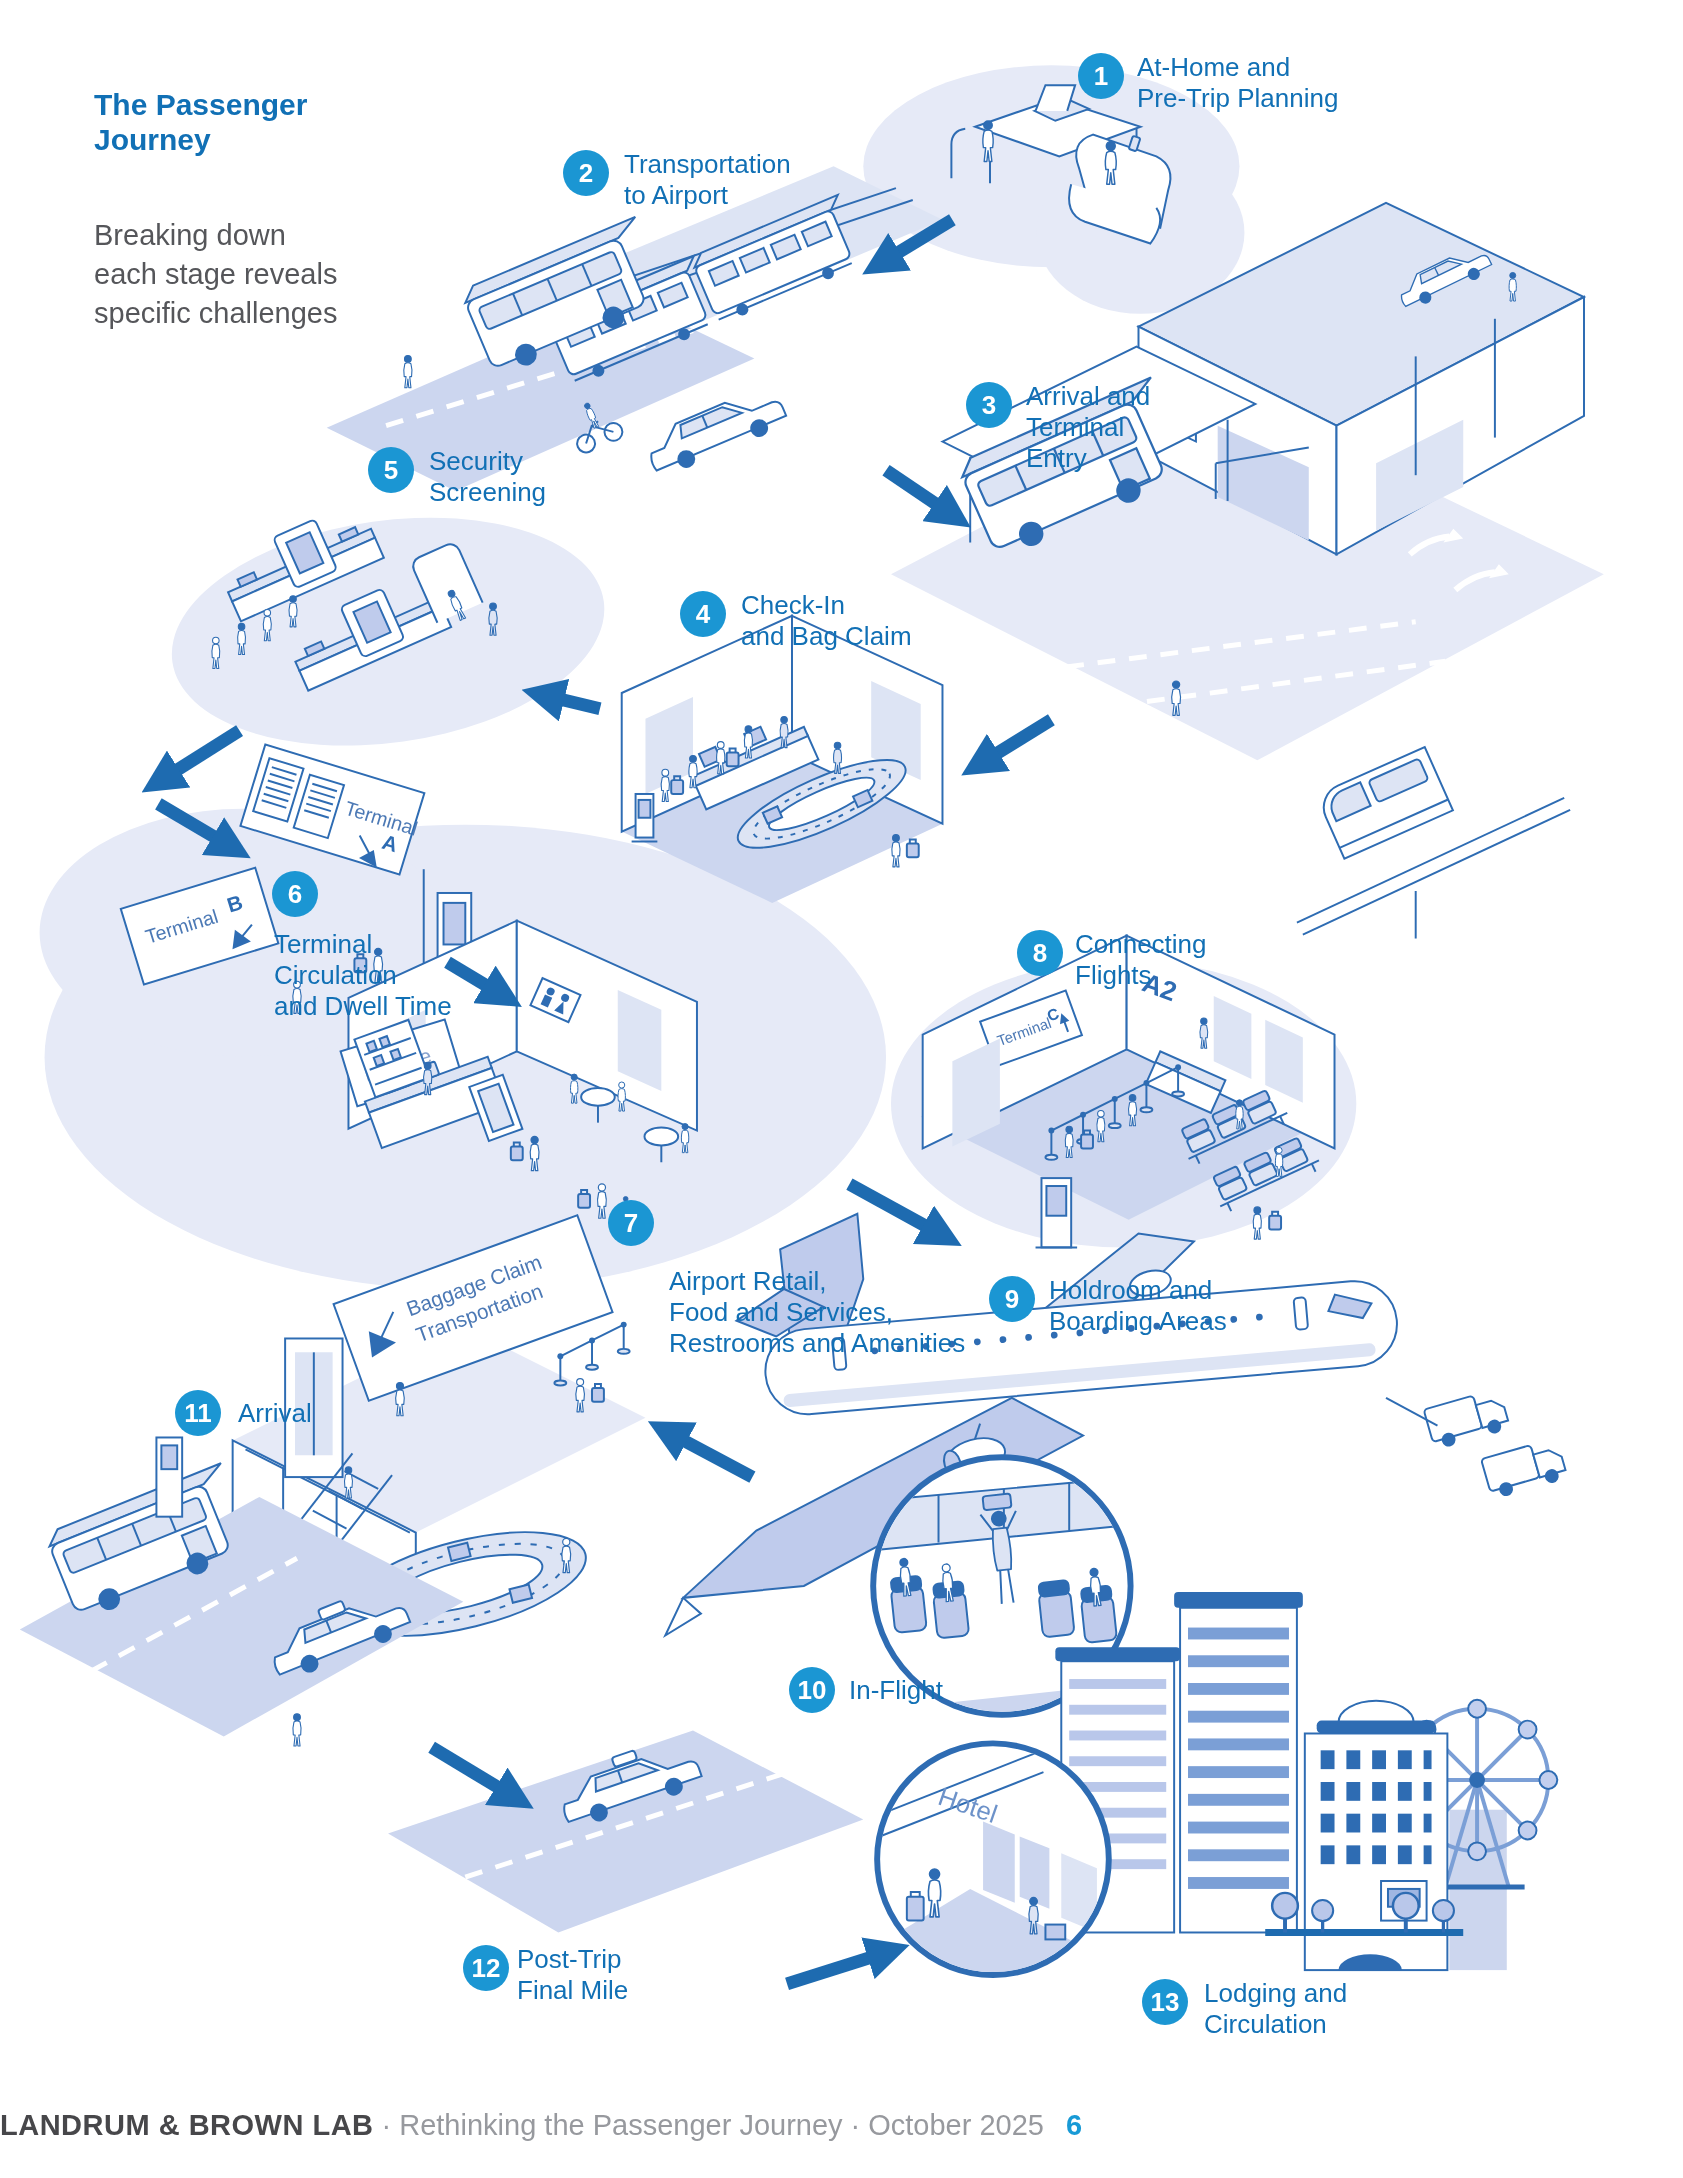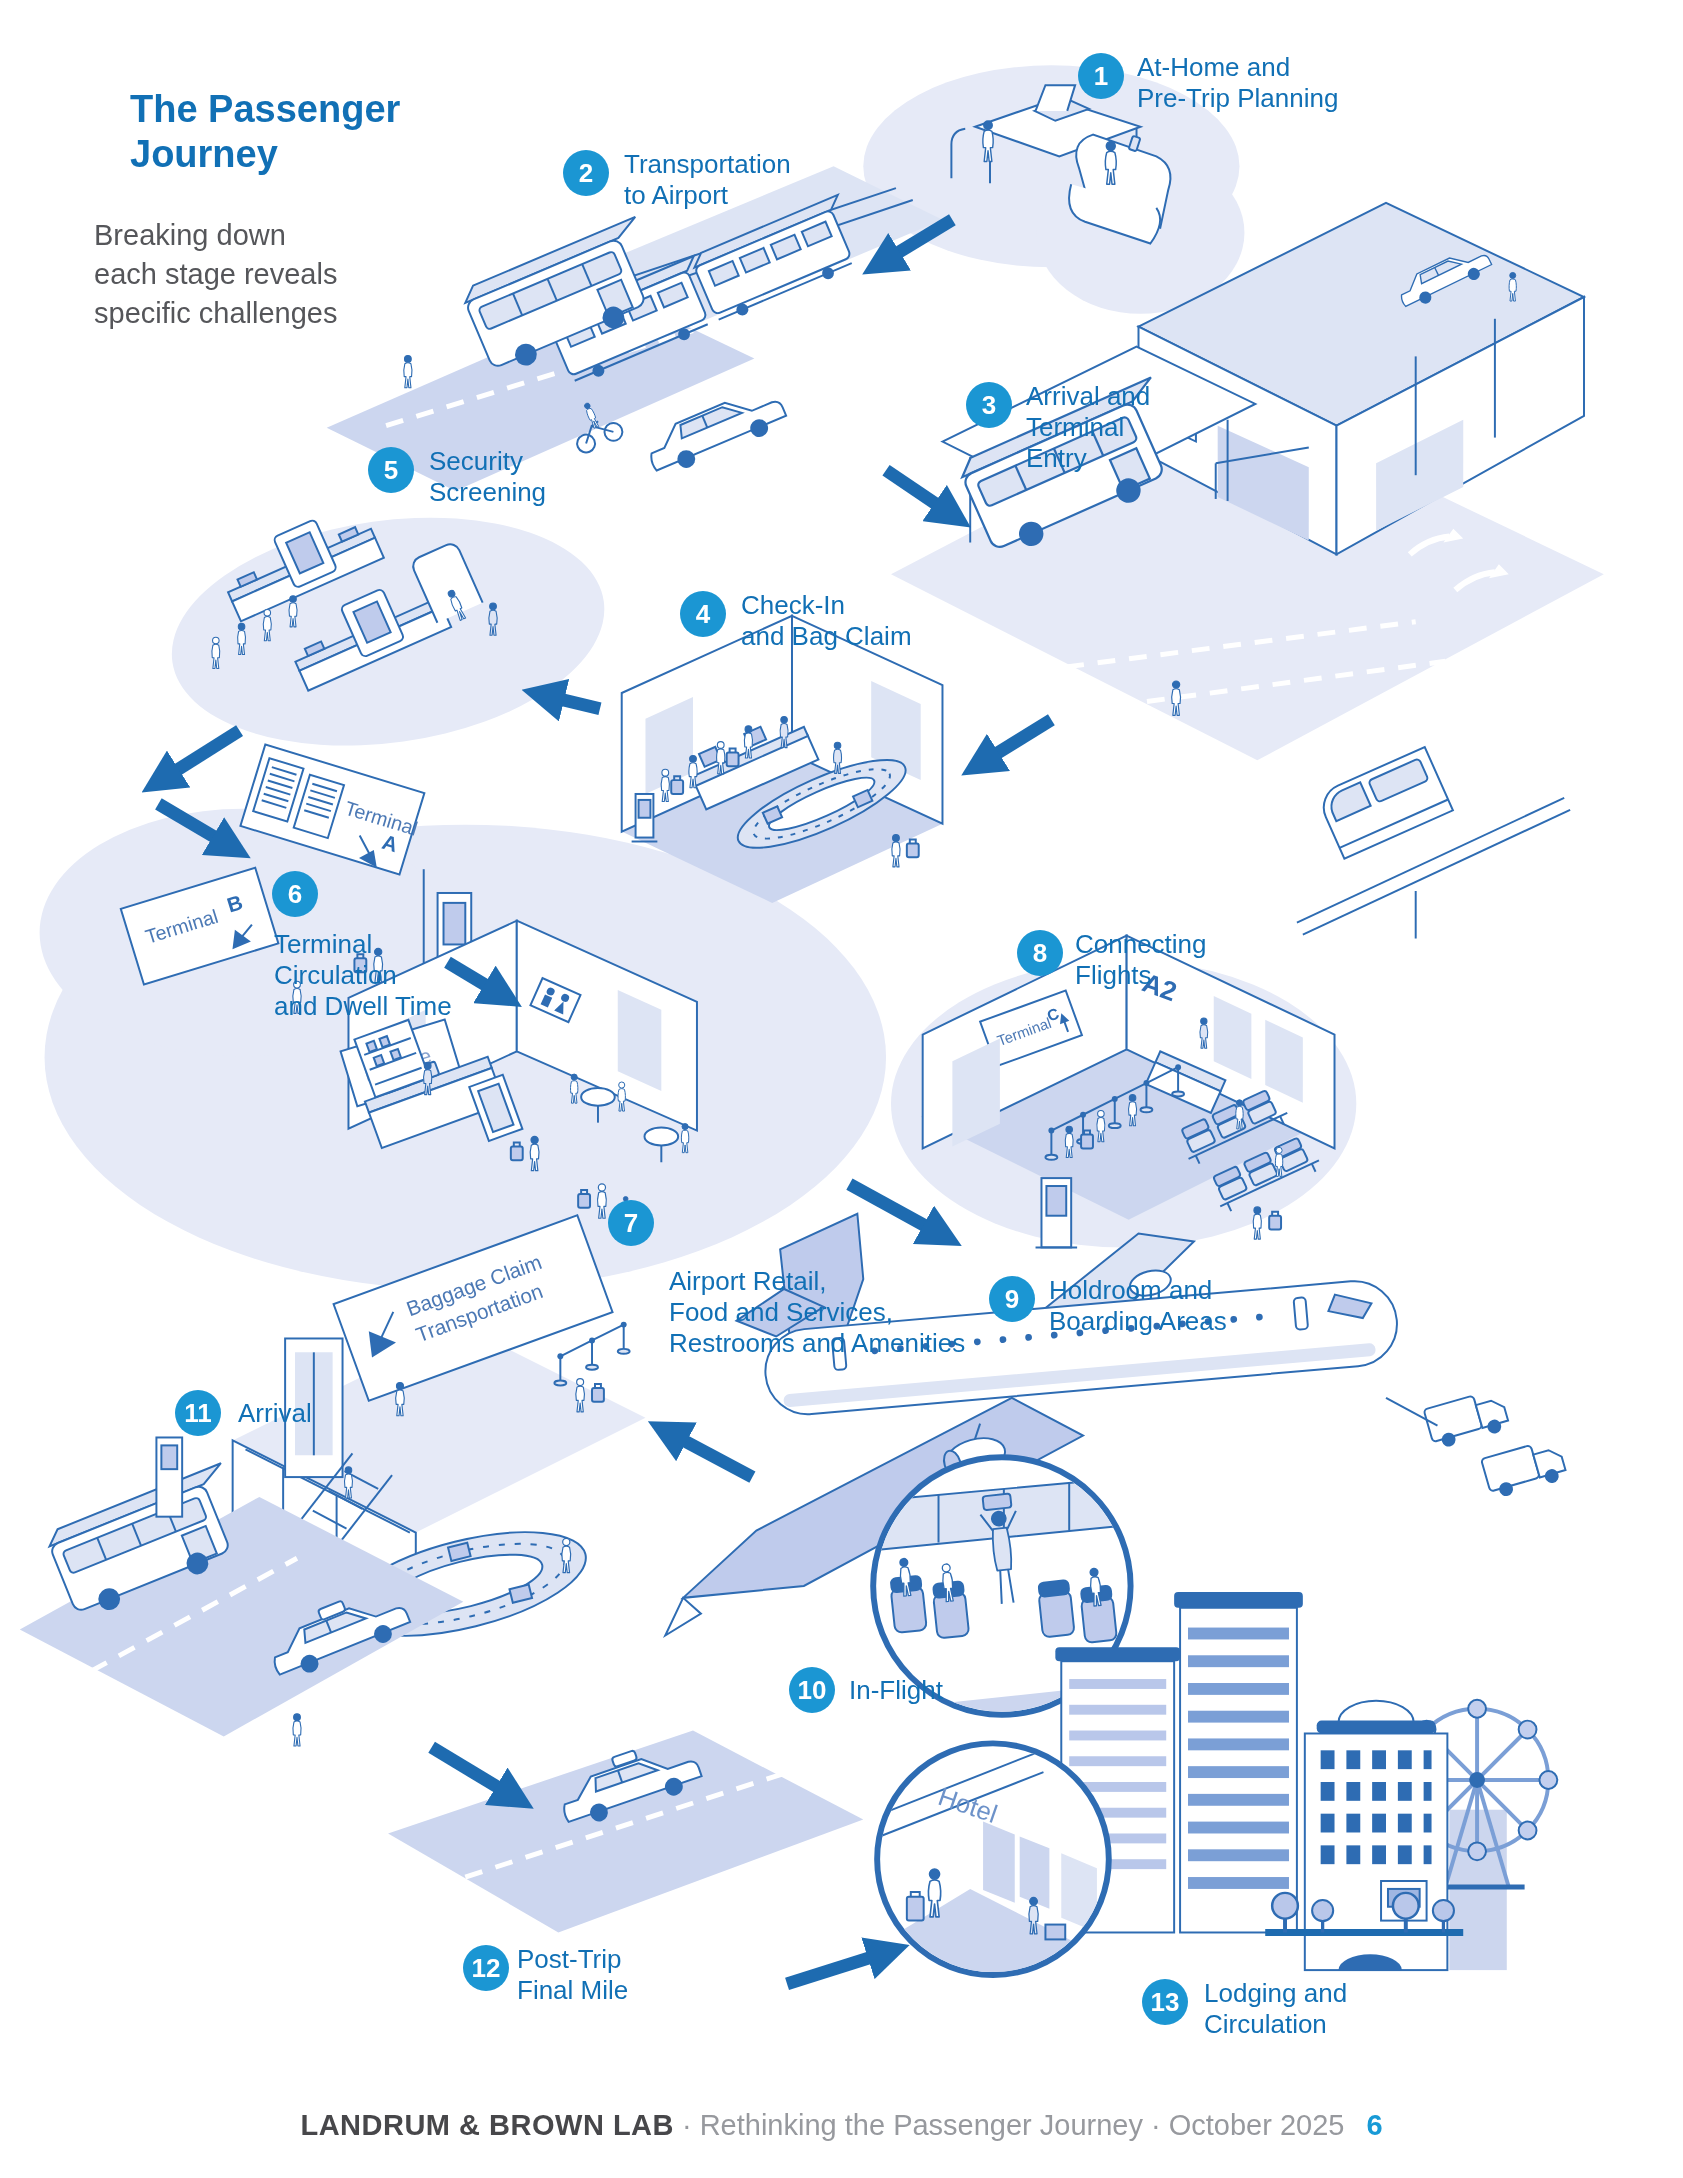--- a/index.html
+++ b/index.html
@@ -35,29 +35,29 @@
   .t-sign{font-family:"Liberation Sans",sans-serif;font-size:20px;fill:#4c79b5;}
   .t-signb{font-family:"Liberation Sans",sans-serif;font-size:21px;font-weight:bold;fill:var(--line);}
   .t-gate{font-family:"Liberation Sans",sans-serif;font-size:27px;font-weight:bold;fill:var(--line);}
   .t-p{font-family:"Liberation Sans",sans-serif;font-size:40px;font-weight:bold;fill:var(--line);}
   .t-hotel{font-family:"Liberation Sans",sans-serif;font-size:26px;fill:#6d92c9;}
   .t-lounge{font-family:"Liberation Sans",sans-serif;font-size:21px;fill:#8aa4cf;}
   .t-bag{font-family:"Liberation Sans",sans-serif;font-size:21px;fill:#4c79b5;}
   .t-small{font-family:"Liberation Sans",sans-serif;font-size:15px;fill:#4c79b5;}
   .t-smallb{font-family:"Liberation Sans",sans-serif;font-size:16px;font-weight:bold;fill:var(--line);}
   
-  .title{position:absolute;left:94px;top:87px;color:var(--label);font-size:38px;
-         font-weight:bold;line-height:1.18;white-space:pre-line;margin-left:36px;}
+  .title{position:absolute;left:94px;top:87px;color:var(--label);font-size:30px;
+         font-weight:bold;line-height:1.18;white-space:pre-line;}
   .subtitle{position:absolute;left:94px;top:216px;color:#55565a;font-size:29px;
             line-height:1.34;white-space:pre-line;}
   .badge{position:absolute;width:46px;height:46px;border-radius:50%;background:var(--badge);
          color:#fff;font-weight:bold;font-size:26px;text-align:center;line-height:46px;}
   .slabel{position:absolute;color:var(--label);font-size:26px;font-weight:normal;
           line-height:1.2;white-space:pre-line;}
-  .footer{position:absolute;left:0;top:2109px;width:1683px;text-align:center;font-size:29px;color:#97999e;}
+  .footer{position:absolute;left:0;top:2109px;width:1683px;text-align:left;font-size:29px;color:#97999e;}
   .footer .brand{font-weight:bold;color:#47474a;letter-spacing:0.5px;}
   .footer .dot{color:#97999e;padding:0 8px;}
   .footer .pnum{font-weight:bold;color:#189ad6;margin-left:22px;}
 </style>
 </head>
 <body>
 
 <div class="canvas">
 <svg class="art" width="1683" height="2178" viewBox="0 0 1700 2200">
   <defs>

